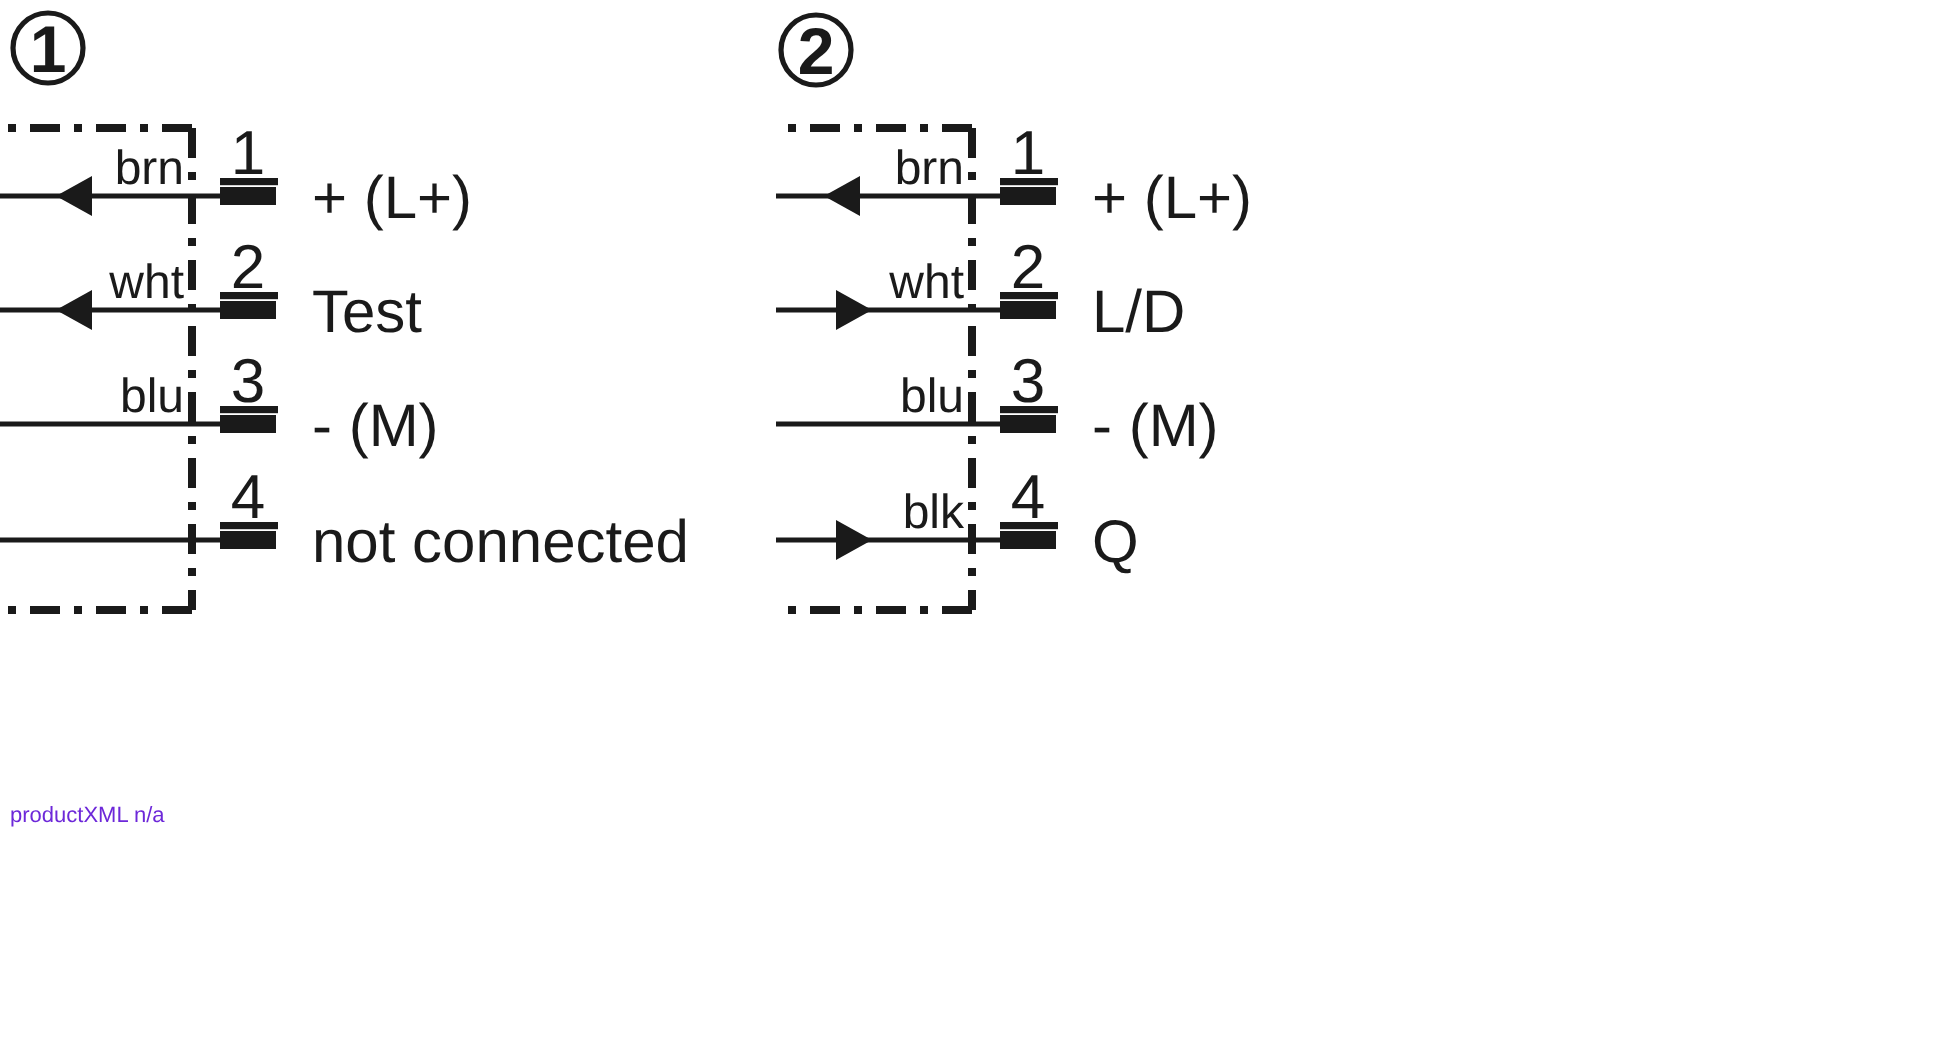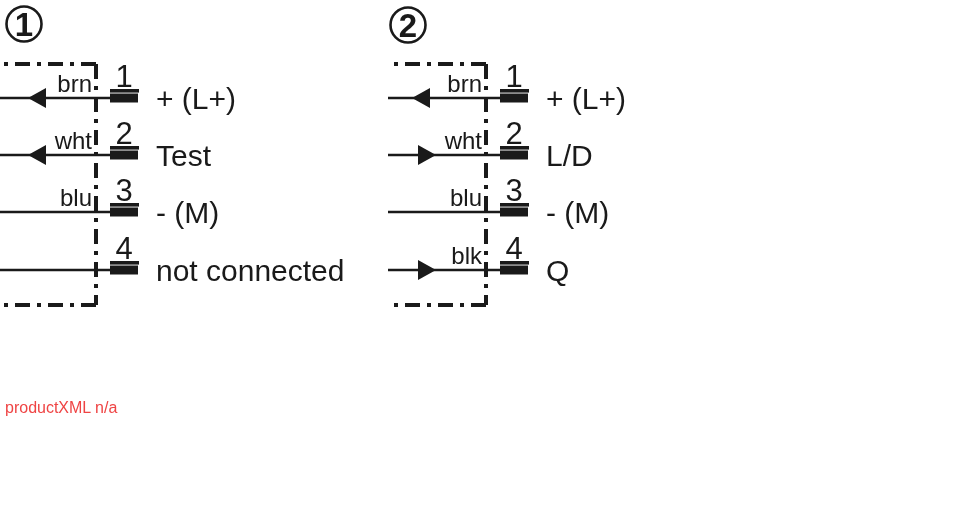--- a/index.html
+++ b/index.html
@@ -56,23 +56,23 @@
     stroke: #1a1a1a;
     stroke-width: 2.6;
   }
   .ink-fill {
     fill: #1a1a1a;
   }
   .watermark {
     position: absolute;
     left: 5px;
     top: 401px;
-    font-size: 16px;
+    font-size: 11px;
     line-height: 14px;
-    color: #ef4444;
+    color: #6d28d9;
     font-family: "Liberation Sans", sans-serif;
   }
 </style>
 </head>
 <body>
 
 <div class="canvas">
 
   <svg class="diagram-svg" width="970" height="520" viewBox="0 0 970 520">
 

